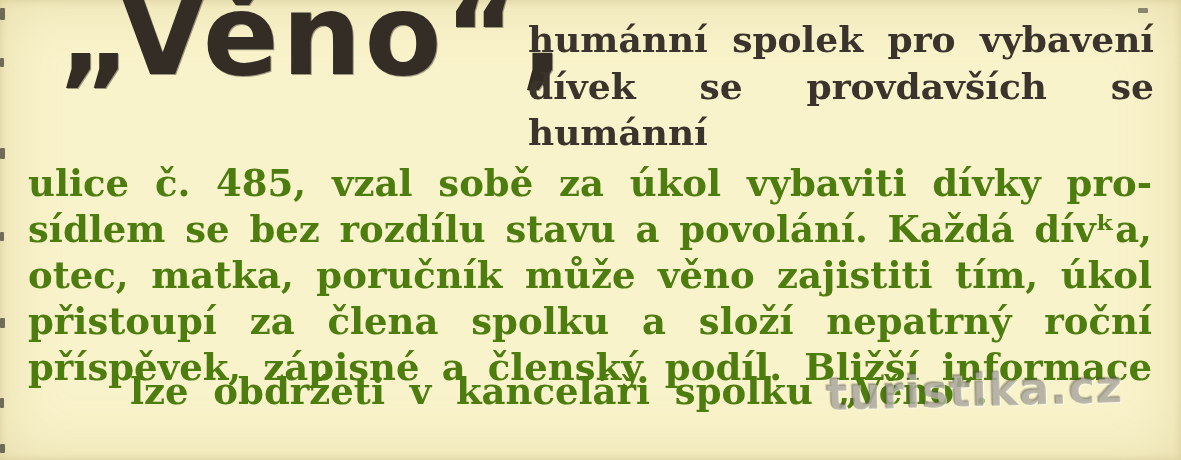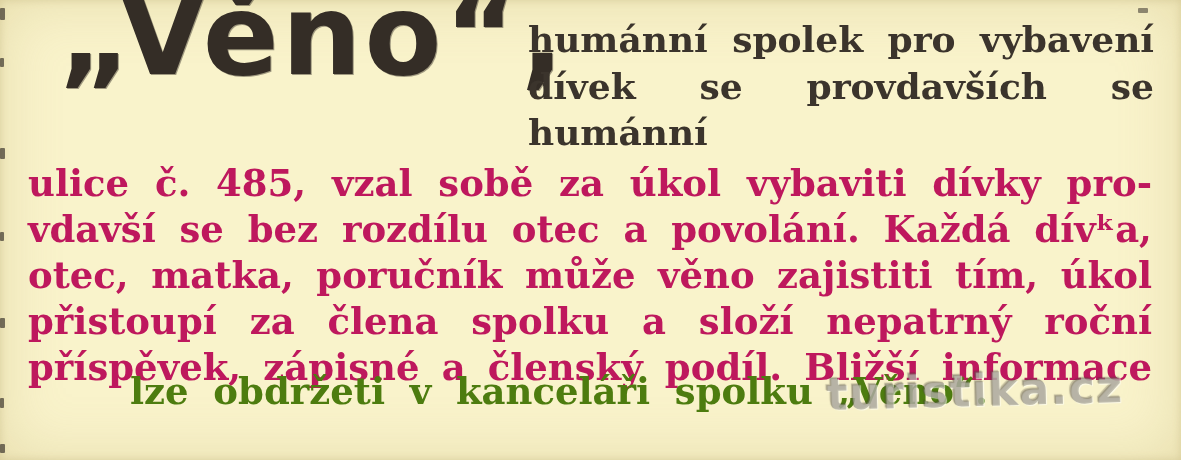--- a/index.html
+++ b/index.html
@@ -51,21 +51,21 @@
   
   .body-line {
     position: absolute;
     left: 28px;
     width: 1124px;
     font-weight: 700;
     font-size: 37px;
     line-height: 46px;
     text-align: justify;
     text-align-last: justify;
-    color: #be185d;
+    color: #4d7c0f;
   }
   .bl-1 { top: 160px; }
   .bl-2 { top: 206px; }
   .bl-3 { top: 252px; }
   .bl-4 { top: 298px; }
   .bl-5 { top: 344px; }
   
   .issue-number {
     position: absolute;
     left: 28px;
@@ -121,21 +121,21 @@
 <body>
 
 <div class="scan">
 
   <h1 class="headline">„Věno“,</h1>
 
   <div class="right-col-line rc-1">humánní spolek pro vybavení</div>
   <div class="right-col-line rc-2">dívek se provdavších se humánní</div>
 
   <div class="body-line bl-1">ulice č. 485, vzal sobě za úkol vybaviti dívky pro-</div>
-  <div class="body-line bl-2">vdavší se bez rozdílu otec a povolání. Každá dívᵏa,</div>
+  <div class="body-line bl-2">sídlem se bez rozdílu stavu a povolání. Každá dívᵏa,</div>
   <div class="body-line bl-3">otec, matka, poručník může věno zajistiti tím, úkol</div>
   <div class="body-line bl-5">příspěvek, zápisné a členský podíl. Bližší informace</div>
   <div class="body-line bl-4">přistoupí za člena spolku a složí nepatrný roční</div>
 
   <div class="footer-sentence">lze obdržeti v kanceláři spolku „Věno“.</div>
 
   <div class="watermark">turistika.cz</div>
 
   <div class="artifact a1"></div>
   <div class="artifact a2"></div>

